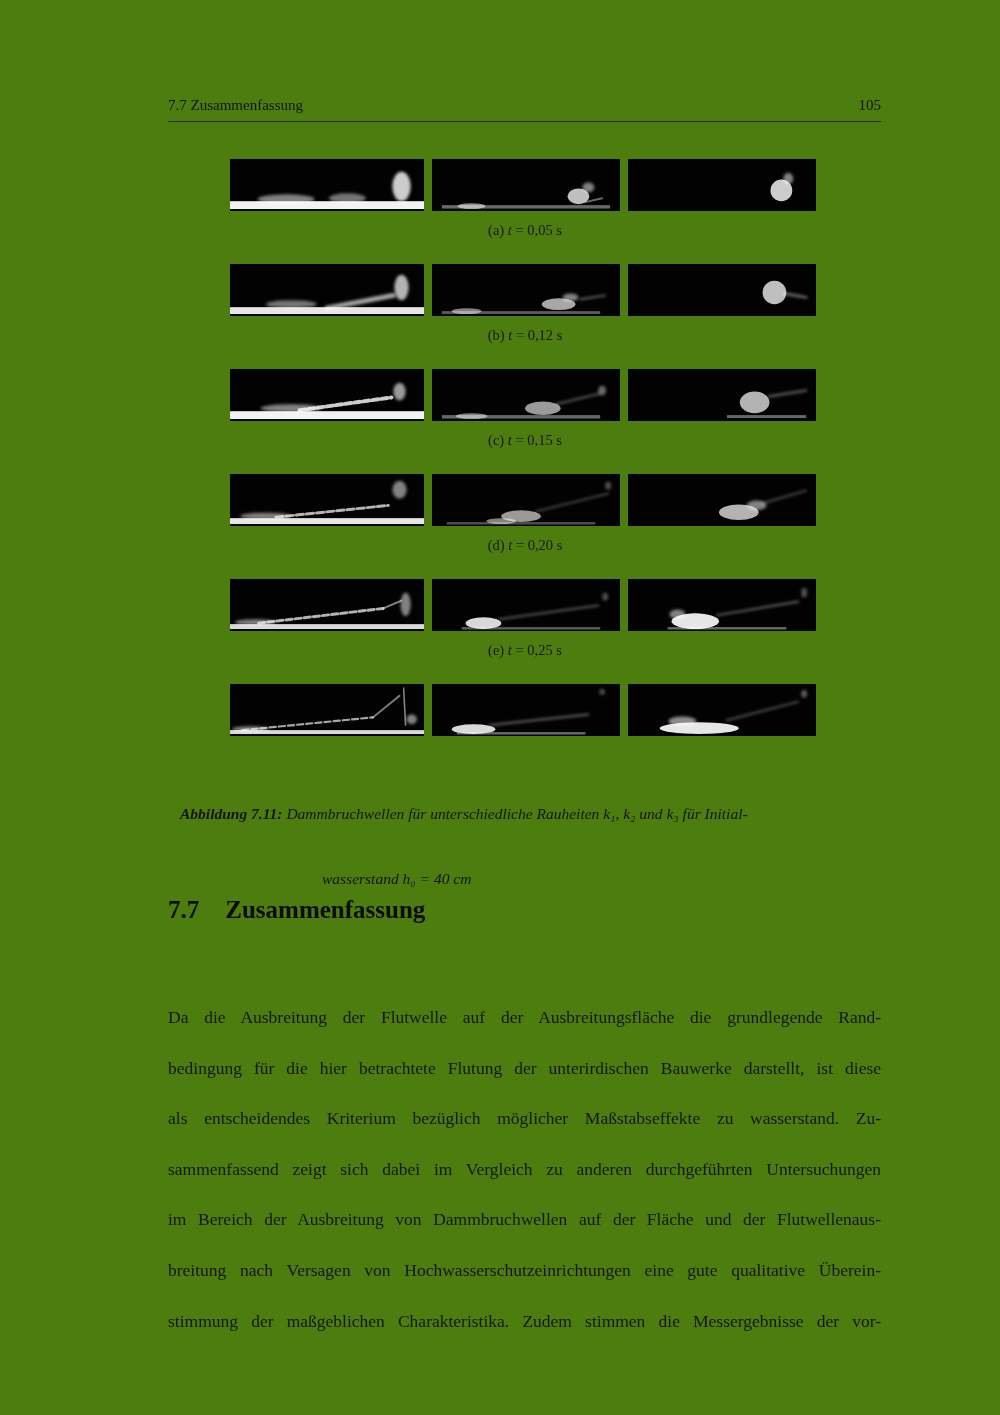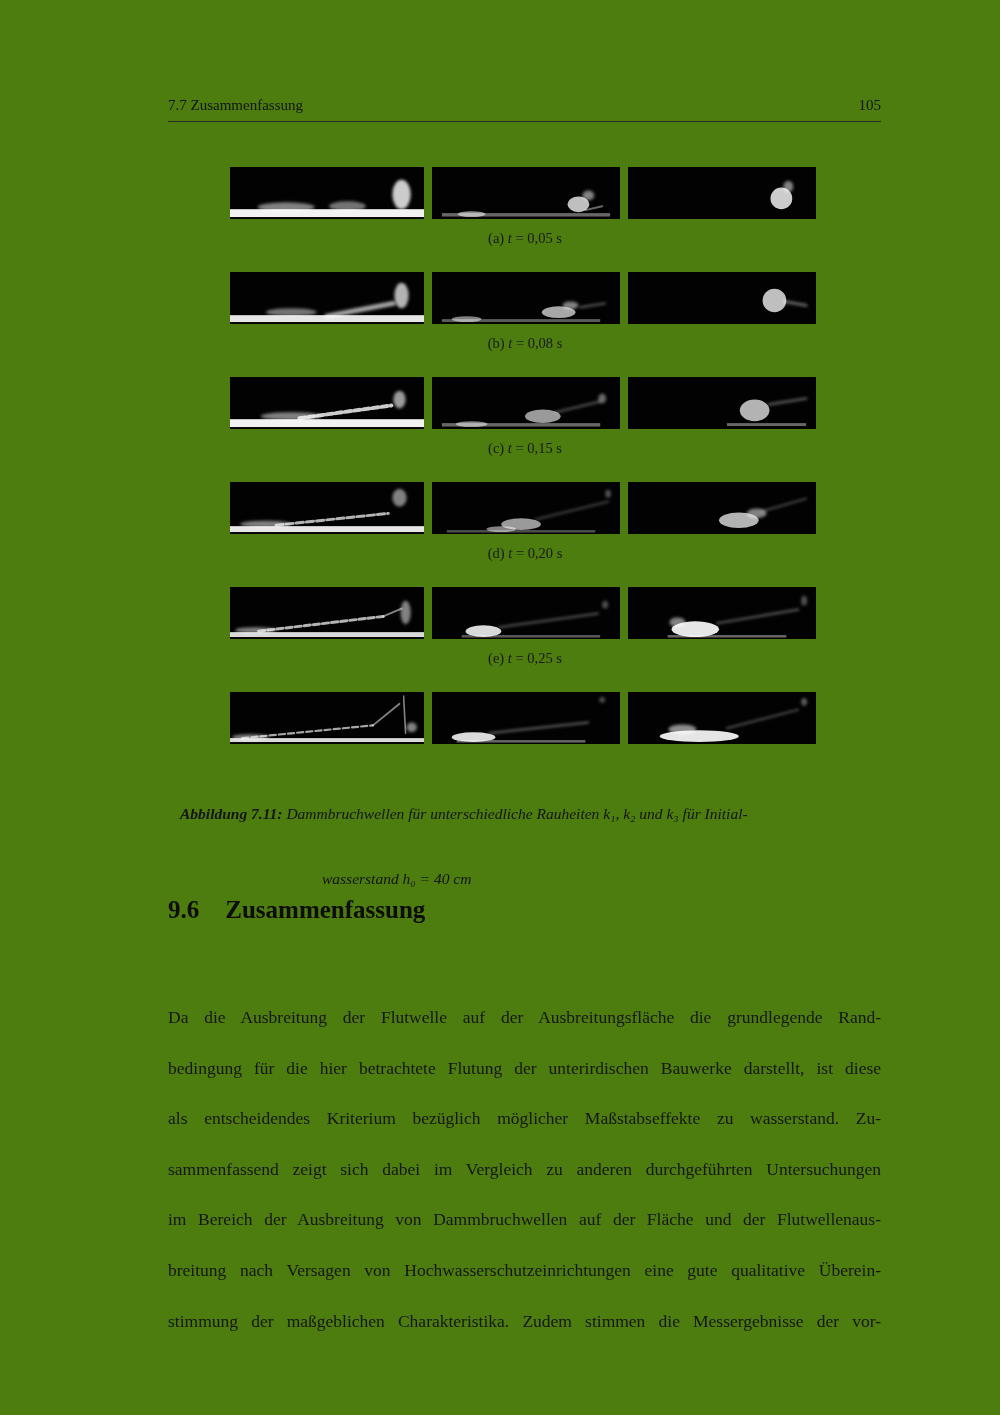--- a/index.html
+++ b/index.html
@@ -8,21 +8,21 @@
     position:relative; width:1000px; height:1415px; background:#4d7c0f;
     font-family:Liberation Serif, serif; color:#141414; overflow:hidden;
   }
   
   .running-header {
     position:absolute; top:97px; left:168px; width:713px;
     display:flex; justify-content:space-between; font-size:15px;
   }
   .header-rule { position:absolute; top:121px; left:168px; width:713px; border-top:1px solid #2a2a2a; }
   
-  .figure-block { position:absolute; top:167px; left:230px; width:590px; }
+  .figure-block { position:absolute; top:159px; left:230px; width:590px; }
   .fig-row { margin-bottom:24px; }
   .fig-images { display:flex; gap:8px; }
   .fig-image { width:188px; height:52px; background:#020202; }
   .fig-image.first { width:194px; }
   .fig-image svg { display:block; width:100%; height:100%; }
   .row-caption { text-align:center; font-size:14.5px; margin-top:11px; height:18px; color:#191919; }
   .row-caption .var { font-style:italic; }
   
   .fig-caption { position:absolute; top:797px; left:180px; width:713px; font-size:15.5px; line-height:33px; }
   .cap-label { font-weight:bold; font-style:italic; }
@@ -109,21 +109,21 @@
             </svg>
           </div>
           <div class="fig-image">
             <svg viewBox="0 0 190 53" preserveAspectRatio="none">
               <line x1="15" y1="49" x2="120" y2="49" stroke="#ffffff" stroke-width="1.2" stroke-linecap="round" stroke-dasharray="3 10" opacity="0.25" filter="url(#blur1)"></line>
               <ellipse cx="148" cy="29" rx="12" ry="12" fill="#ffffff" opacity="0.75" filter="url(#blur1)"></ellipse>
               <line x1="158" y1="30" x2="180" y2="34" stroke="#ffffff" stroke-width="3" stroke-linecap="round" opacity="0.4" filter="url(#blur2)"></line>
             </svg>
           </div>
         </div>
-        <div class="row-caption"><span>(b) </span><span class="var">t</span><span> = 0,08 s</span></div>
+        <div class="row-caption"><span>(b) </span><span class="var">t</span><span> = 0,12 s</span></div>
       </div>
       <div class="fig-row">
         <div class="fig-images">
           <div class="fig-image first">
             <svg viewBox="0 0 190 53" preserveAspectRatio="none">
               <rect x="0" y="43" width="190" height="8" fill="#ffffff" opacity="0.95" filter="url(#blur1)"></rect>
               <ellipse cx="60" cy="40" rx="30" ry="4" fill="#ffffff" opacity="0.5" filter="url(#blur2)"></ellipse>
               <line x1="68" y1="42" x2="158" y2="29" stroke="#ffffff" stroke-width="4" stroke-linecap="round" stroke-dasharray="6 3" opacity="0.8" filter="url(#blur1)"></line>
               <ellipse cx="166" cy="23" rx="6" ry="9" fill="#ffffff" opacity="0.6" filter="url(#blur2)"></ellipse>
             </svg>
@@ -245,21 +245,21 @@
 
   <div class="fig-caption">
     <div>
       <span class="cap-label">Abbildung 7.11:</span>
       <span class="cap-text">Dammbruchwellen für unterschiedliche Rauheiten k₁, k₂ und k₃ für Initial-</span>
     </div>
     <div class="cap-line2">wasserstand h₀ = 40 cm</div>
   </div>
 
   <div class="section-heading">
-    <span>9.6</span>
+    <span>7.7</span>
     <span>Zusammenfassung</span>
   </div>
 
   <div class="body-text">
       <div class="line">Da die Ausbreitung der Flutwelle auf der Ausbreitungsfläche die grundlegende Rand-</div>
       <div class="line">bedingung für die hier betrachtete Flutung der unterirdischen Bauwerke darstellt, ist diese</div>
       <div class="line">als entscheidendes Kriterium bezüglich möglicher Maßstabseffekte zu wasserstand. Zu-</div>
       <div class="line">sammenfassend zeigt sich dabei im Vergleich zu anderen durchgeführten Untersuchungen</div>
       <div class="line">im Bereich der Ausbreitung von Dammbruchwellen auf der Fläche und der Flutwellenaus-</div>
       <div class="line">breitung nach Versagen von Hochwasserschutzeinrichtungen eine gute qualitative Überein-</div>

